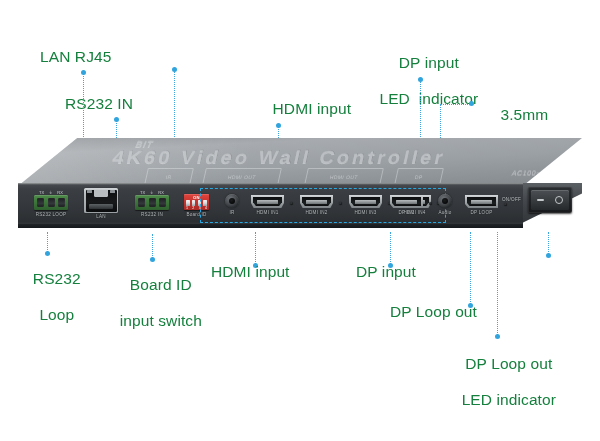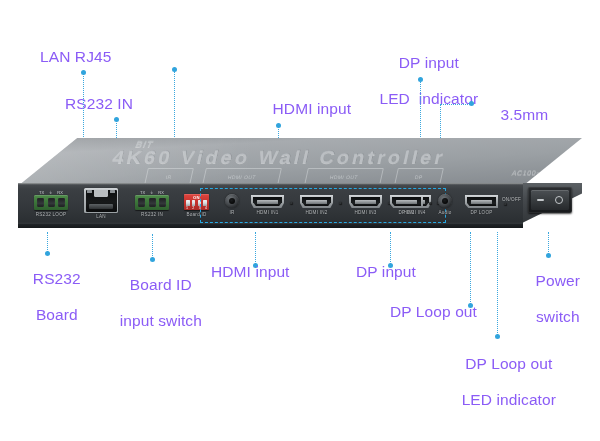--- a/index.html
+++ b/index.html
@@ -7,21 +7,21 @@
   body{
     width:600px;height:441px;position:relative;overflow:hidden;
     background:#ffffff;
     font-family:"Liberation Sans","DejaVu Sans",sans-serif;
     -webkit-font-smoothing:antialiased;
   }
   .stage{position:absolute;inset:0;}
 
   
   .lbl{
-    position:absolute;color:#8b5cf6;font-size:15.5px;line-height:1.16;
+    position:absolute;color:#15803d;font-size:15.5px;line-height:1.16;
     white-space:pre;letter-spacing:.1px;
   }
   .lbl.c{text-align:center;}
 
   
   .lead{position:absolute;}
   .lead.v{
     width:0;border-left:1.5px dotted #3aa7de;
   }
   .lead.h{
@@ -478,37 +478,33 @@
   <div class="dot" style="left:468px;top:303px;"></div>
 
   <div class="lead v" style="left:497px;top:232px;height:105px;"></div>
   <div class="dot" style="left:495px;top:334px;"></div>
 
   <div class="lead v" style="left:548px;top:232px;height:24px;"></div>
   <div class="dot" style="left:546px;top:253px;"></div>
 
   <div class="lbl c" style="left:8px;top:252px;width:80px;">
     <span>RS232</span><br>
-    <span>Board</span>
+    <span>Loop</span>
   </div>
 
   <div class="lbl c" style="left:100px;top:258px;width:104px;">
     <span>Board ID</span><br>
     <span>input switch</span>
   </div>
 
   <div class="lbl" style="left:211px;top:263px;">HDMI input</div>
 
   <div class="lbl" style="left:356px;top:263px;">DP input</div>
 
   <div class="lbl" style="left:390px;top:303px;">DP Loop out</div>
 
   <div class="lbl c" style="left:420px;top:337px;width:160px;">
     <span>DP Loop out</span><br>
     <span>LED indicator</span>
   </div>
 
-  <div class="lbl c" style="left:512px;top:254px;width:74px;">
-    <span>Power</span><br>
-    <span>switch</span>
-  </div>
 
 </div>
 
 </body></html>

